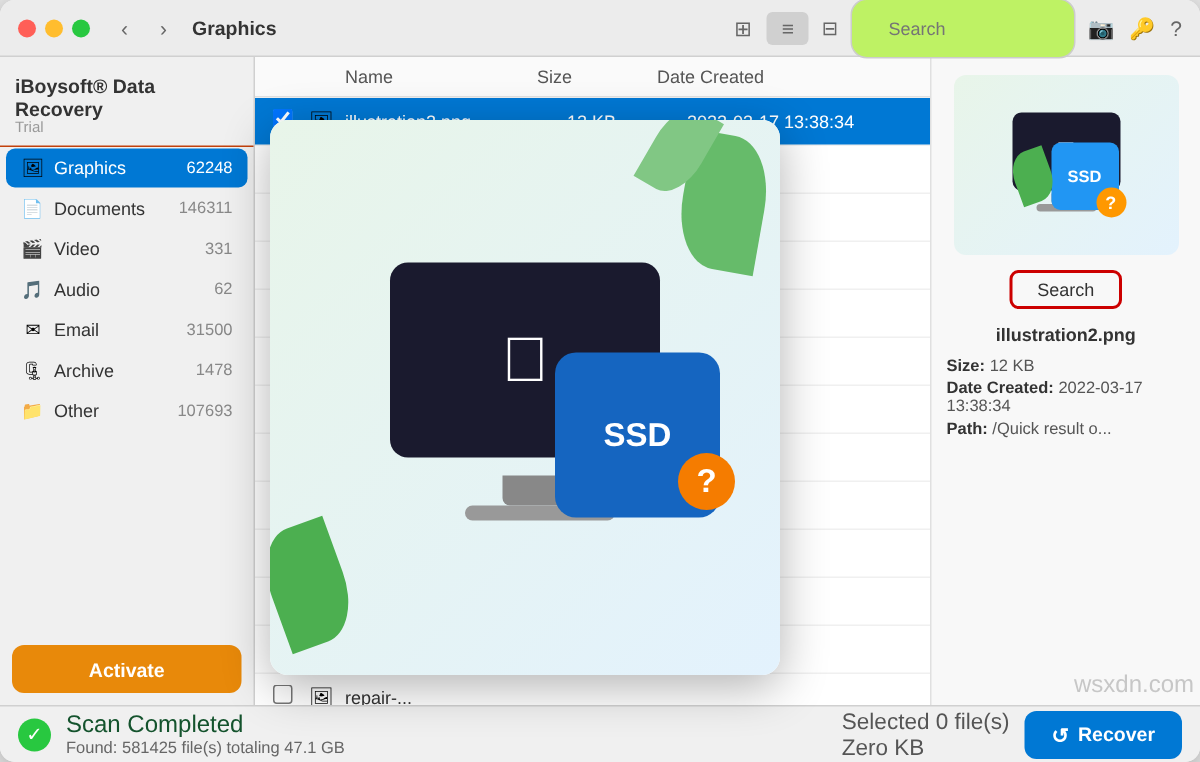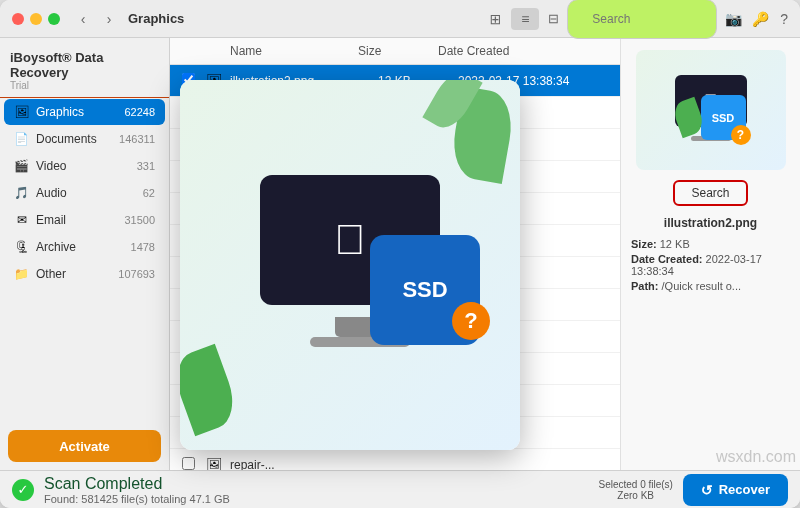--- a/index.html
+++ b/index.html
@@ -490,23 +490,23 @@
       font-size: 16px;
       color: #14532d;
       flex-shrink: 0;
     }
     .scan-subtext {
       font-size: 11px;
       color: #666;
     }
     .status-spacer { flex: 1; }
     .selected-info {
-      font-size: 10px;
+      font-size: 15px;
       color: #555;
-      text-align: center;
+      text-align: left;
     }
     .recover-btn {
       height: 32px;
       background: #0078d4;
       border: none;
       border-radius: 8px;
       color: white;
       font-size: 13px;
       font-weight: 600;
       cursor: pointer;

